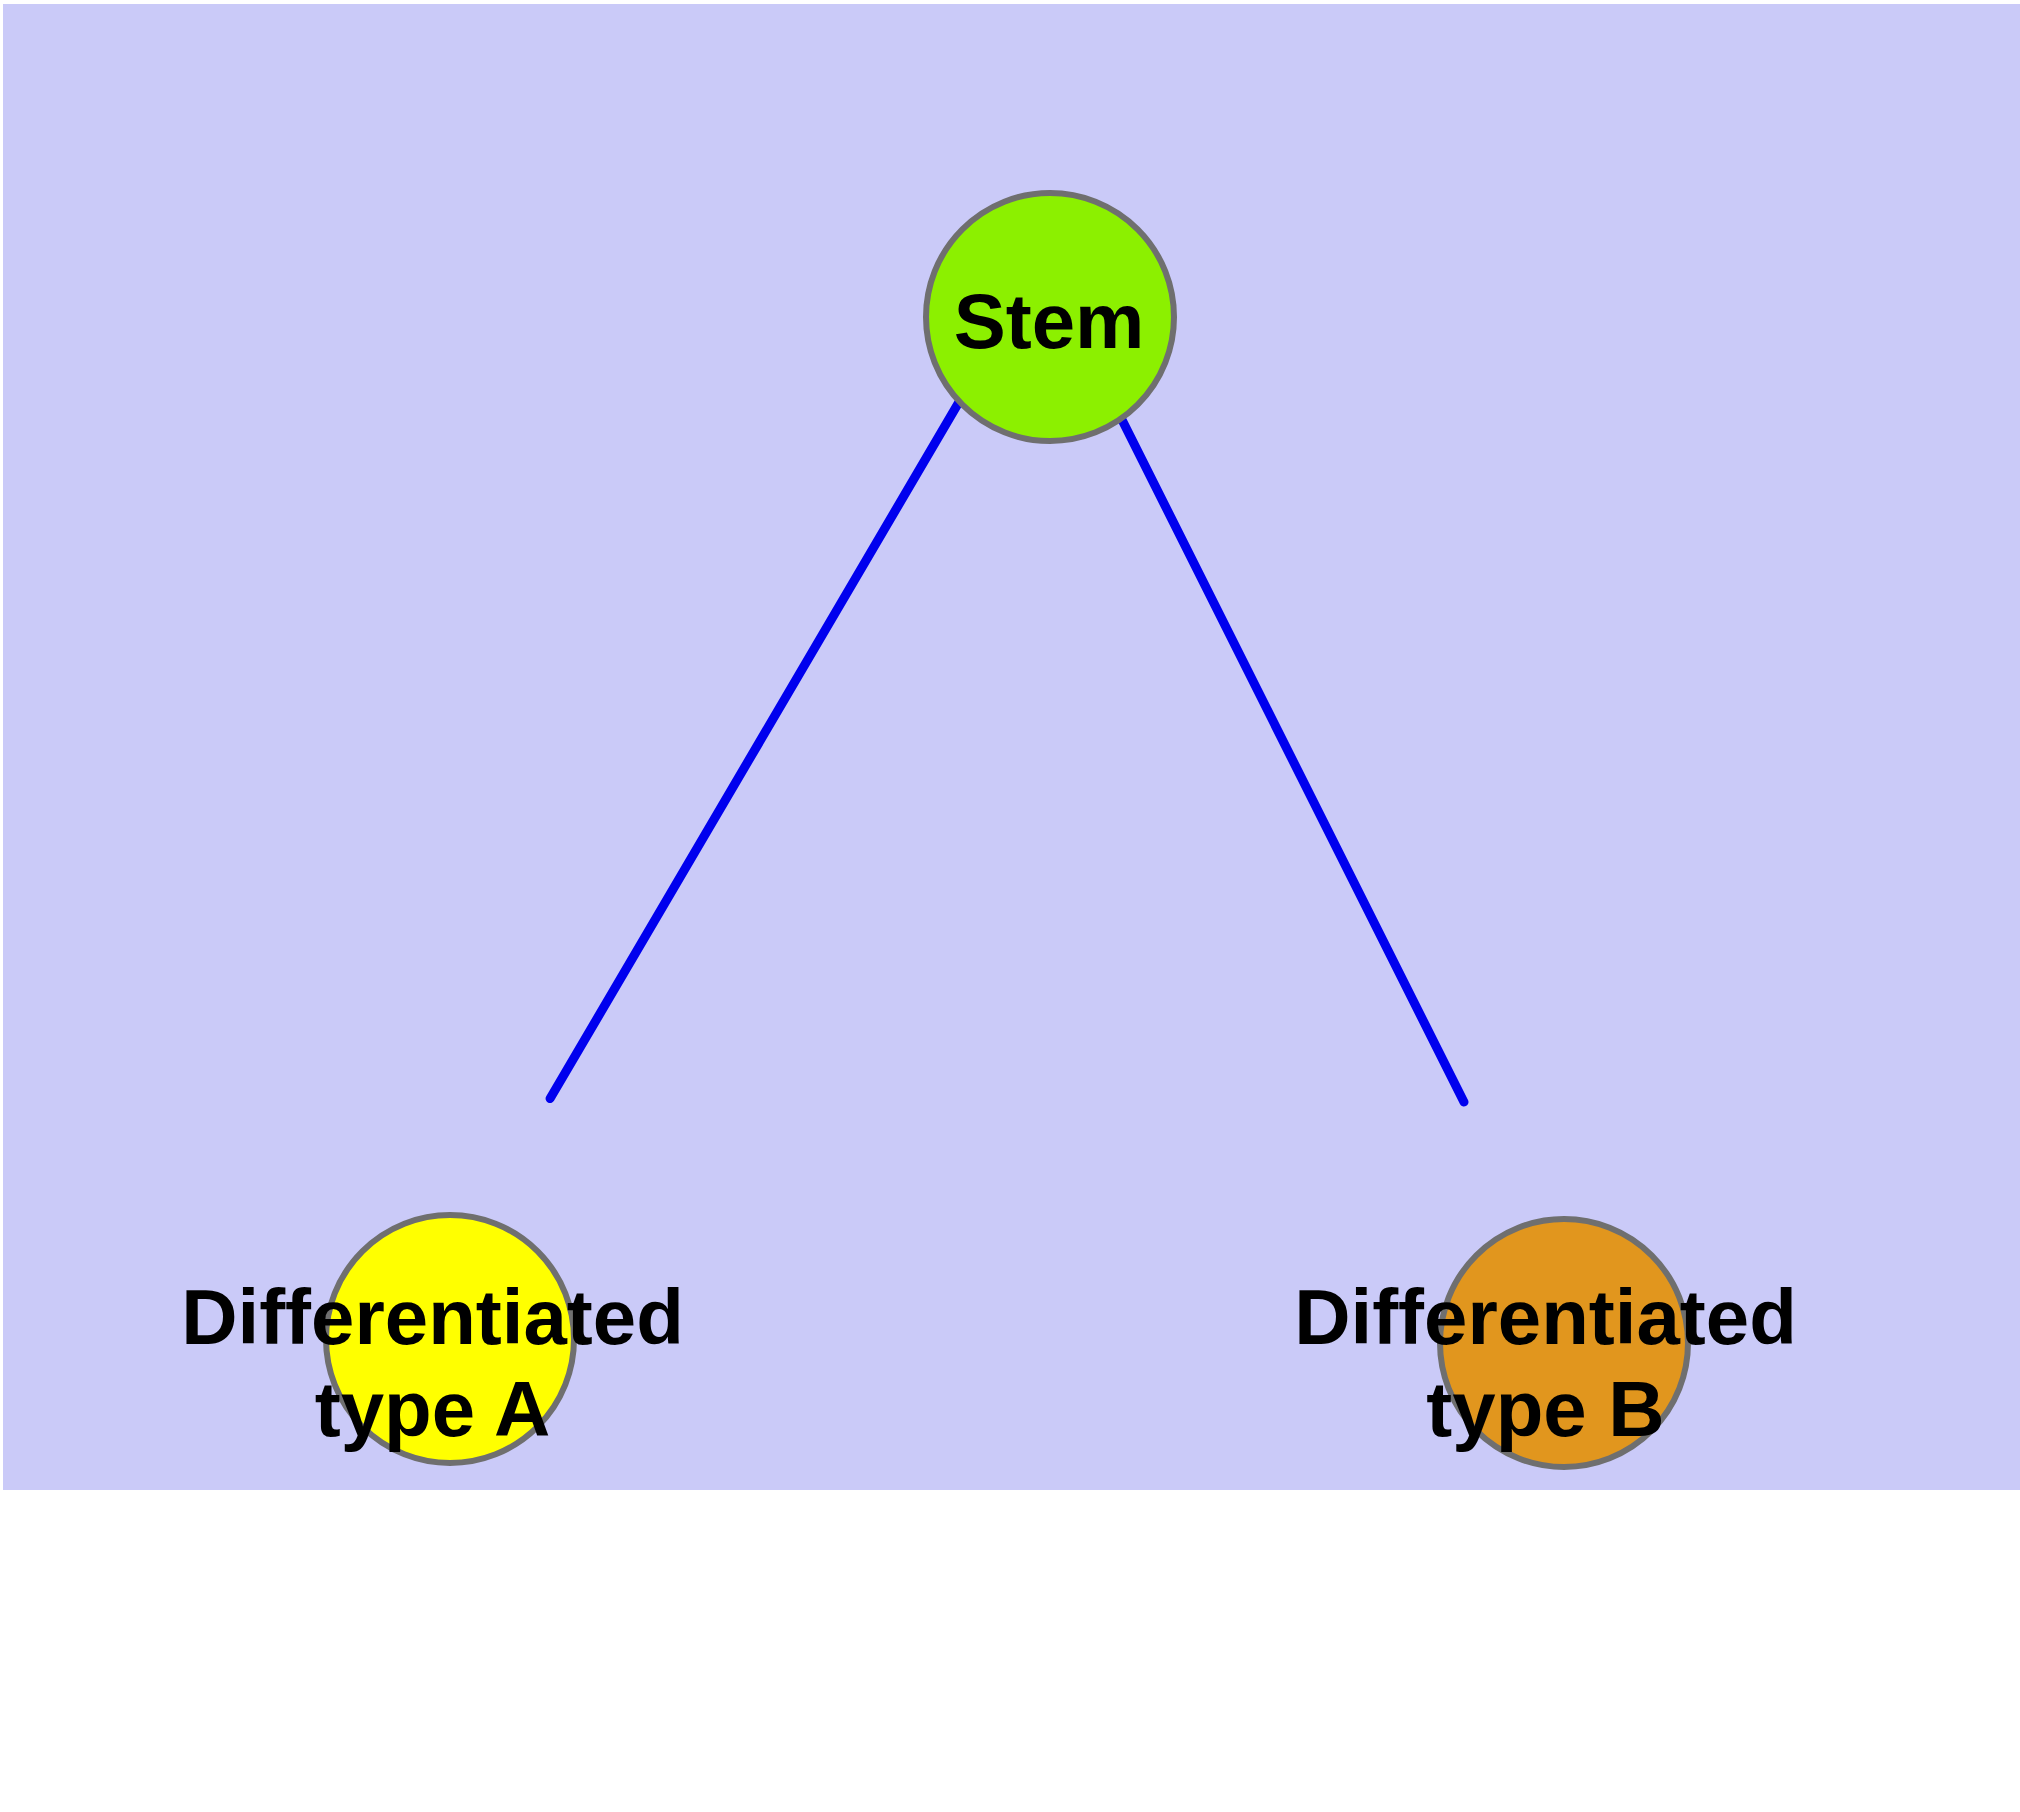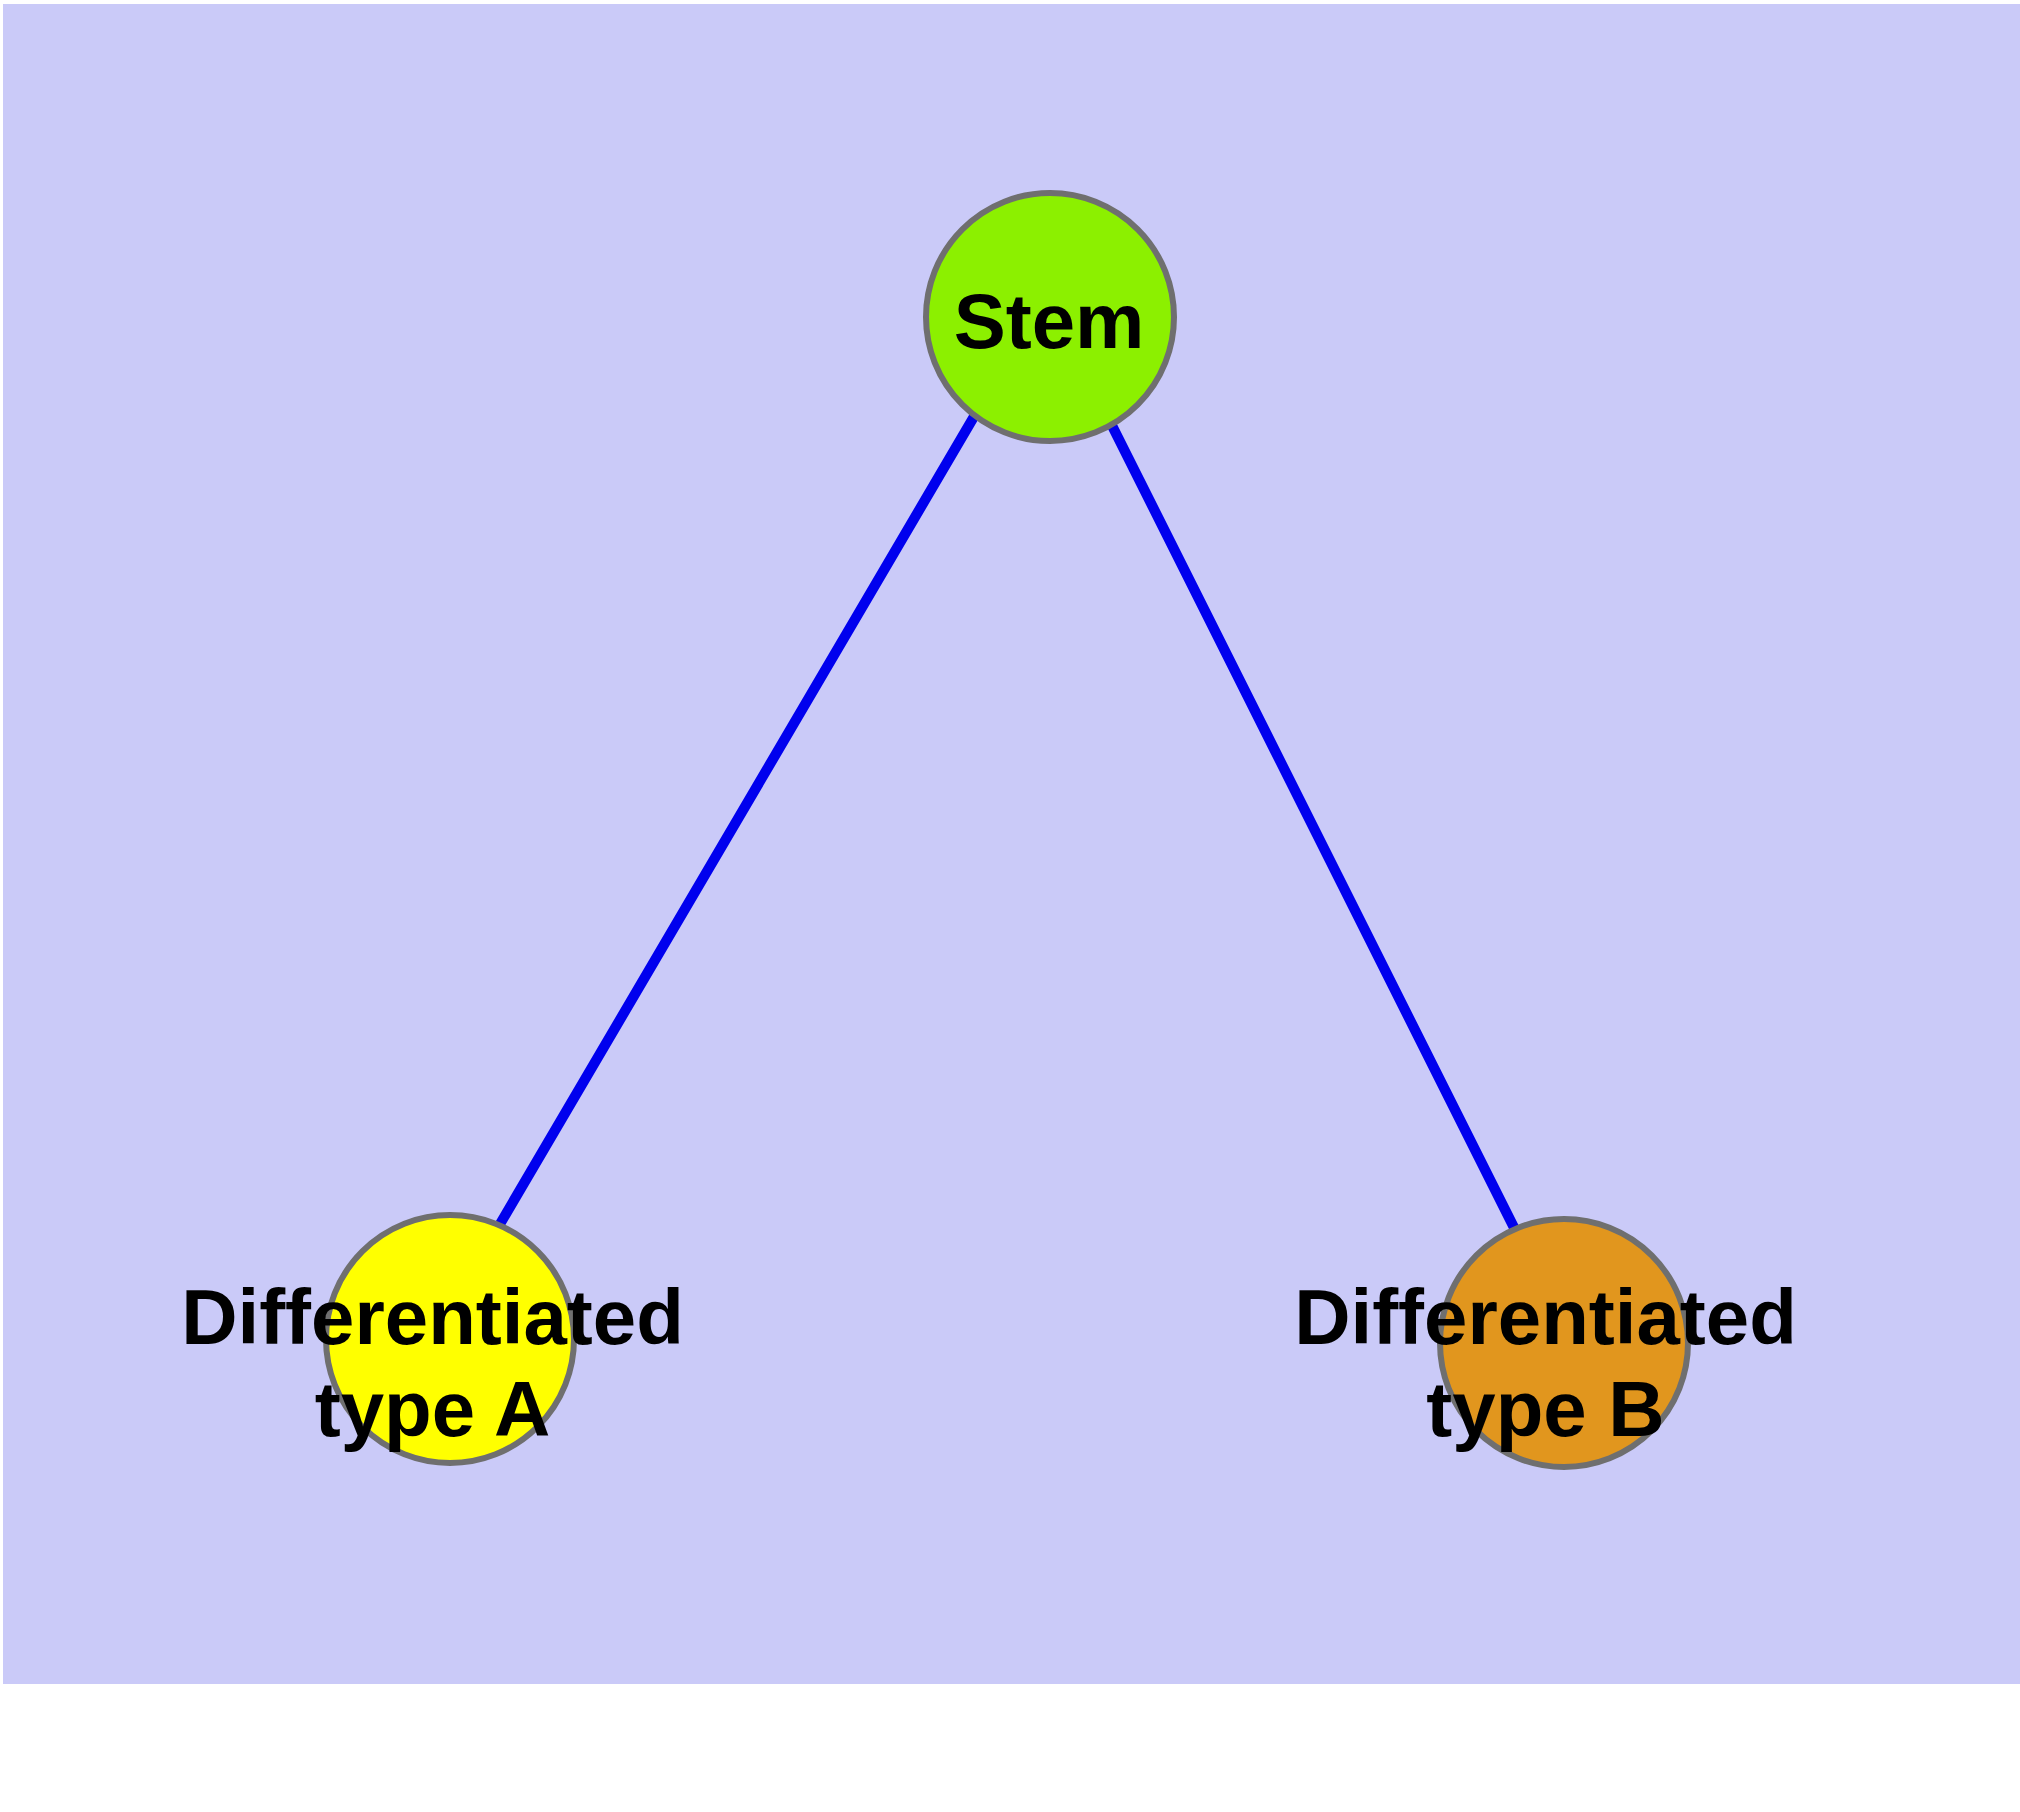--- a/index.html
+++ b/index.html
@@ -4,21 +4,21 @@
 <style>
   html, body {
     margin: 0;
     padding: 0;
     background: #ffffff;
     font-family: "Liberation Sans", sans-serif;
   }
   #canvas {
     position: relative;
     width: 2021px;
-    height: 1684px;
+    height: 1490px;
     background: #ffffff;
     overflow: hidden;
   }
   #panel {
     position: absolute;
     left: 2.5px;
     top: 4.2px;
     right: 0;
     bottom: 0;
   }

